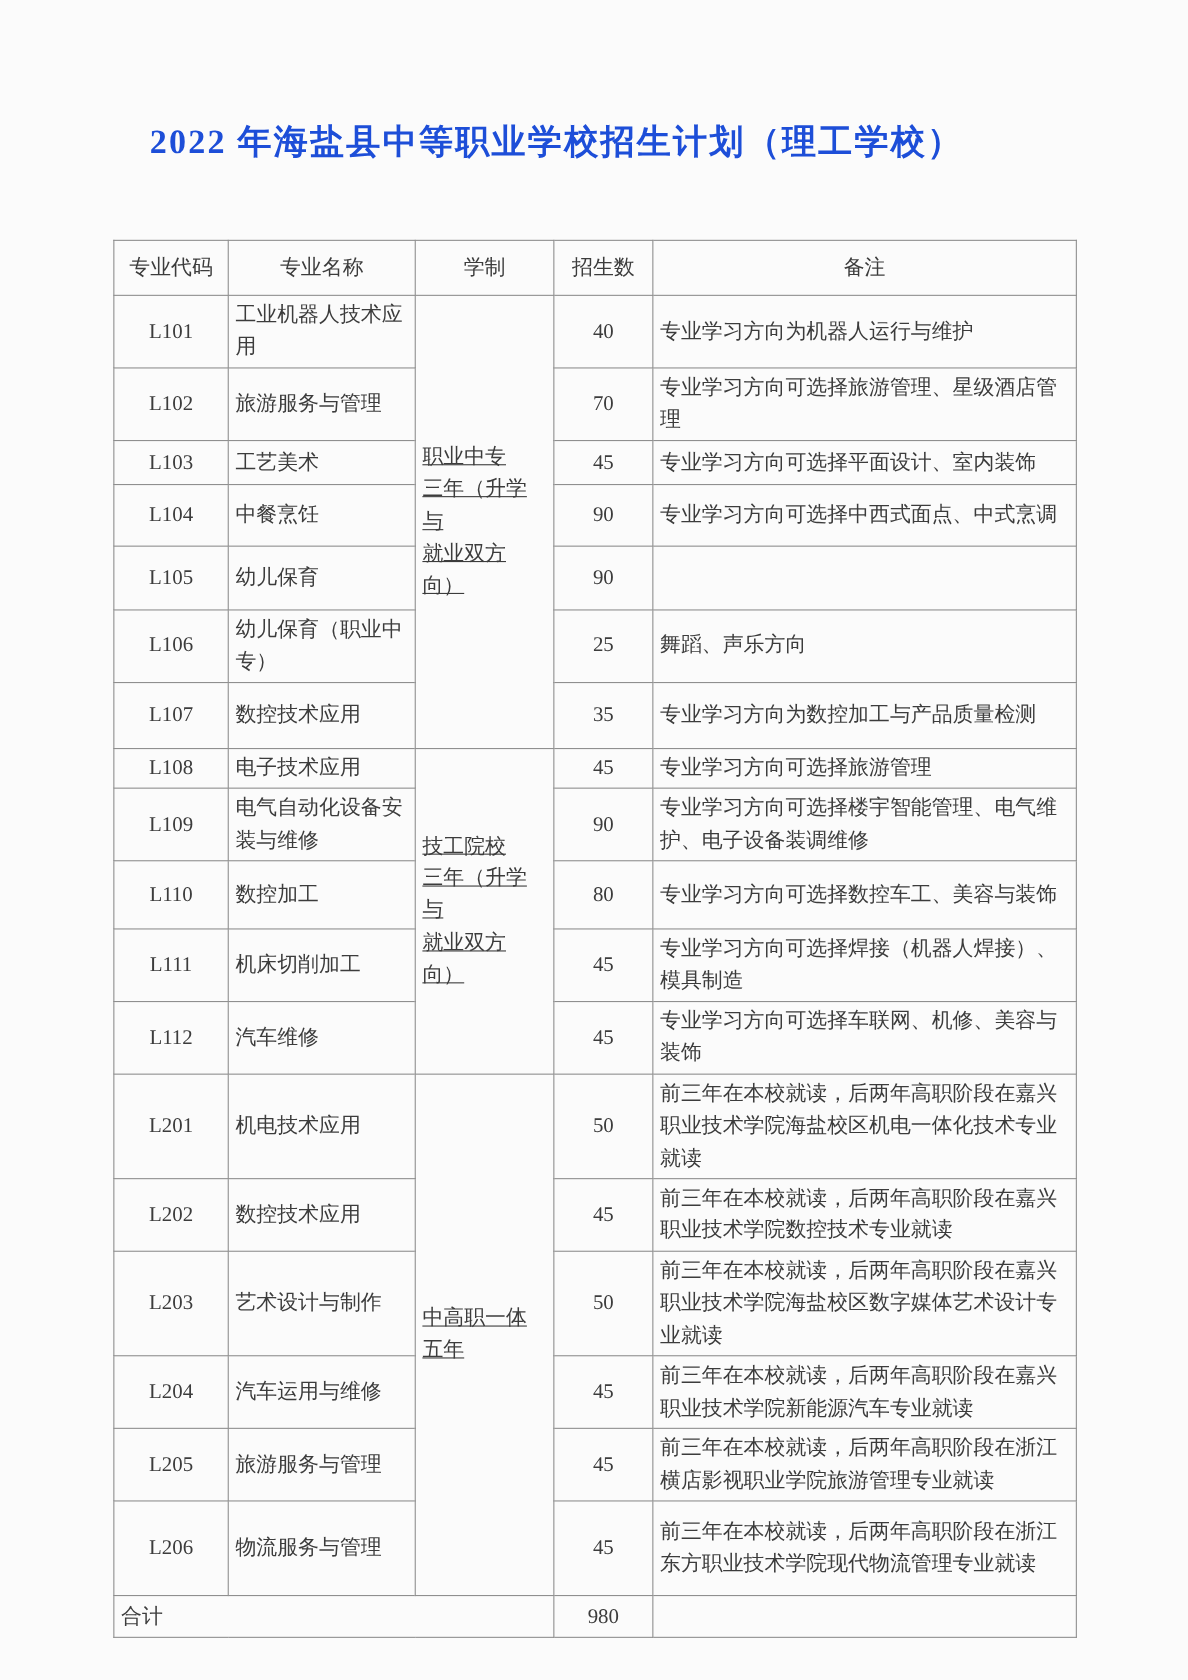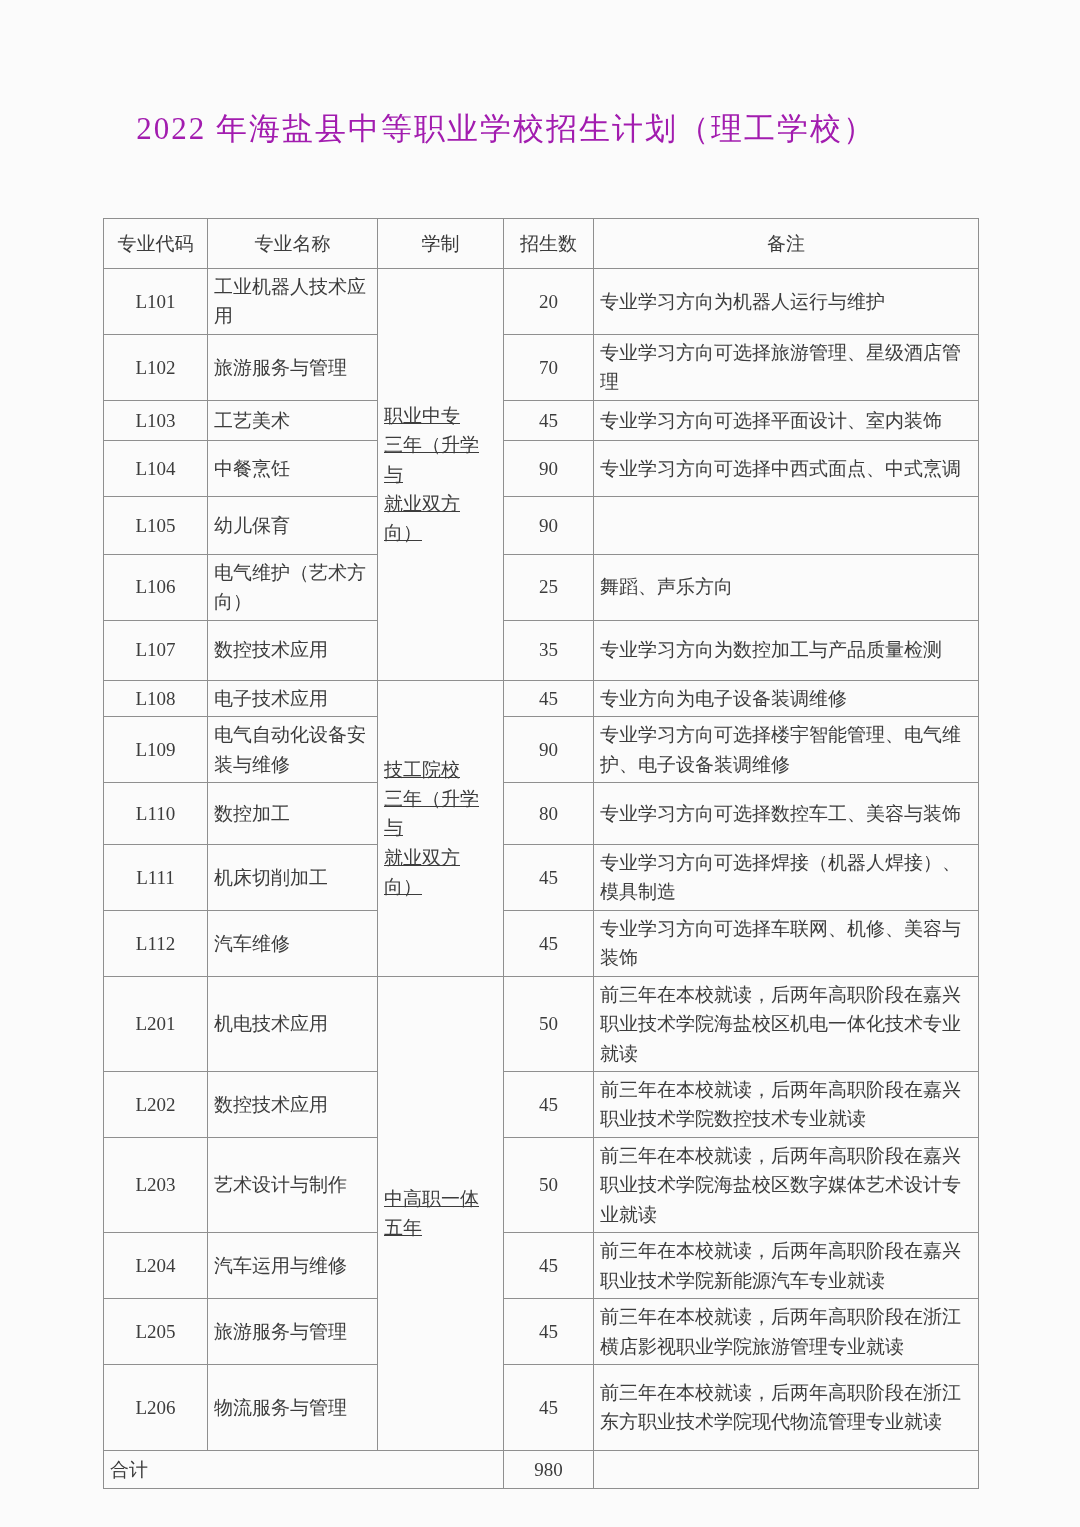--- a/index.html
+++ b/index.html
@@ -14,22 +14,22 @@
     font-family: "Liberation Serif", "DejaVu Serif", serif;
     color: #3a3a3a;
   }
   .doc-title {
     position: absolute;
     top: 108px;
     left: 0;
     width: 1012px;
     text-align: center;
     font-size: 31px;
-    font-weight: normal;
-    color: #a21caf;
+    font-weight: bold;
+    color: #1d4ed8;
     letter-spacing: 2px;
     white-space: nowrap;
   }
   table.enroll {
     position: absolute;
     top: 218px;
     left: 103px;
     width: 875px;
     border-collapse: collapse;
     table-layout: fixed;
@@ -73,21 +73,21 @@
       <th class="h">招生数</th>
       <th class="h">备注</th>
     </tr>
 
     <tr style="height:58px">
       <td class="c-code">L101</td>
       <td class="c-name">工业机器人技术应用</td>
       <td class="c-school" rowspan="7">职业中专
 三年（升学与
 就业双方向）</td>
-      <td class="c-enroll">20</td>
+      <td class="c-enroll">40</td>
       <td class="c-remark">专业学习方向为机器人运行与维护</td>
     </tr>
     <tr style="height:64px">
       <td class="c-code">L102</td>
       <td class="c-name">旅游服务与管理</td>
       <td class="c-enroll">70</td>
       <td class="c-remark">专业学习方向可选择旅游管理、星级酒店管理</td>
     </tr>
     <tr style="height:40px">
       <td class="c-code">L103</td>
@@ -102,39 +102,39 @@
       <td class="c-remark">专业学习方向可选择中西式面点、中式烹调</td>
     </tr>
     <tr style="height:58px">
       <td class="c-code">L105</td>
       <td class="c-name">幼儿保育</td>
       <td class="c-enroll">90</td>
       <td class="c-remark"></td>
     </tr>
     <tr style="height:62px">
       <td class="c-code">L106</td>
-      <td class="c-name">电气维护（艺术方向）</td>
+      <td class="c-name">幼儿保育（职业中专）</td>
       <td class="c-enroll">25</td>
       <td class="c-remark">舞蹈、声乐方向</td>
     </tr>
     <tr style="height:60px">
       <td class="c-code">L107</td>
       <td class="c-name">数控技术应用</td>
       <td class="c-enroll">35</td>
       <td class="c-remark">专业学习方向为数控加工与产品质量检测</td>
     </tr>
 
     <tr style="height:36px">
       <td class="c-code">L108</td>
       <td class="c-name">电子技术应用</td>
       <td class="c-school" rowspan="5">技工院校
 三年（升学与
 就业双方向）</td>
       <td class="c-enroll">45</td>
-      <td class="c-remark">专业方向为电子设备装调维修</td>
+      <td class="c-remark">专业学习方向可选择旅游管理</td>
     </tr>
     <tr style="height:62px">
       <td class="c-code">L109</td>
       <td class="c-name">电气自动化设备安装与维修</td>
       <td class="c-enroll">90</td>
       <td class="c-remark">专业学习方向可选择楼宇智能管理、电气维护、电子设备装调维修</td>
     </tr>
     <tr style="height:62px">
       <td class="c-code">L110</td>
       <td class="c-name">数控加工</td>

